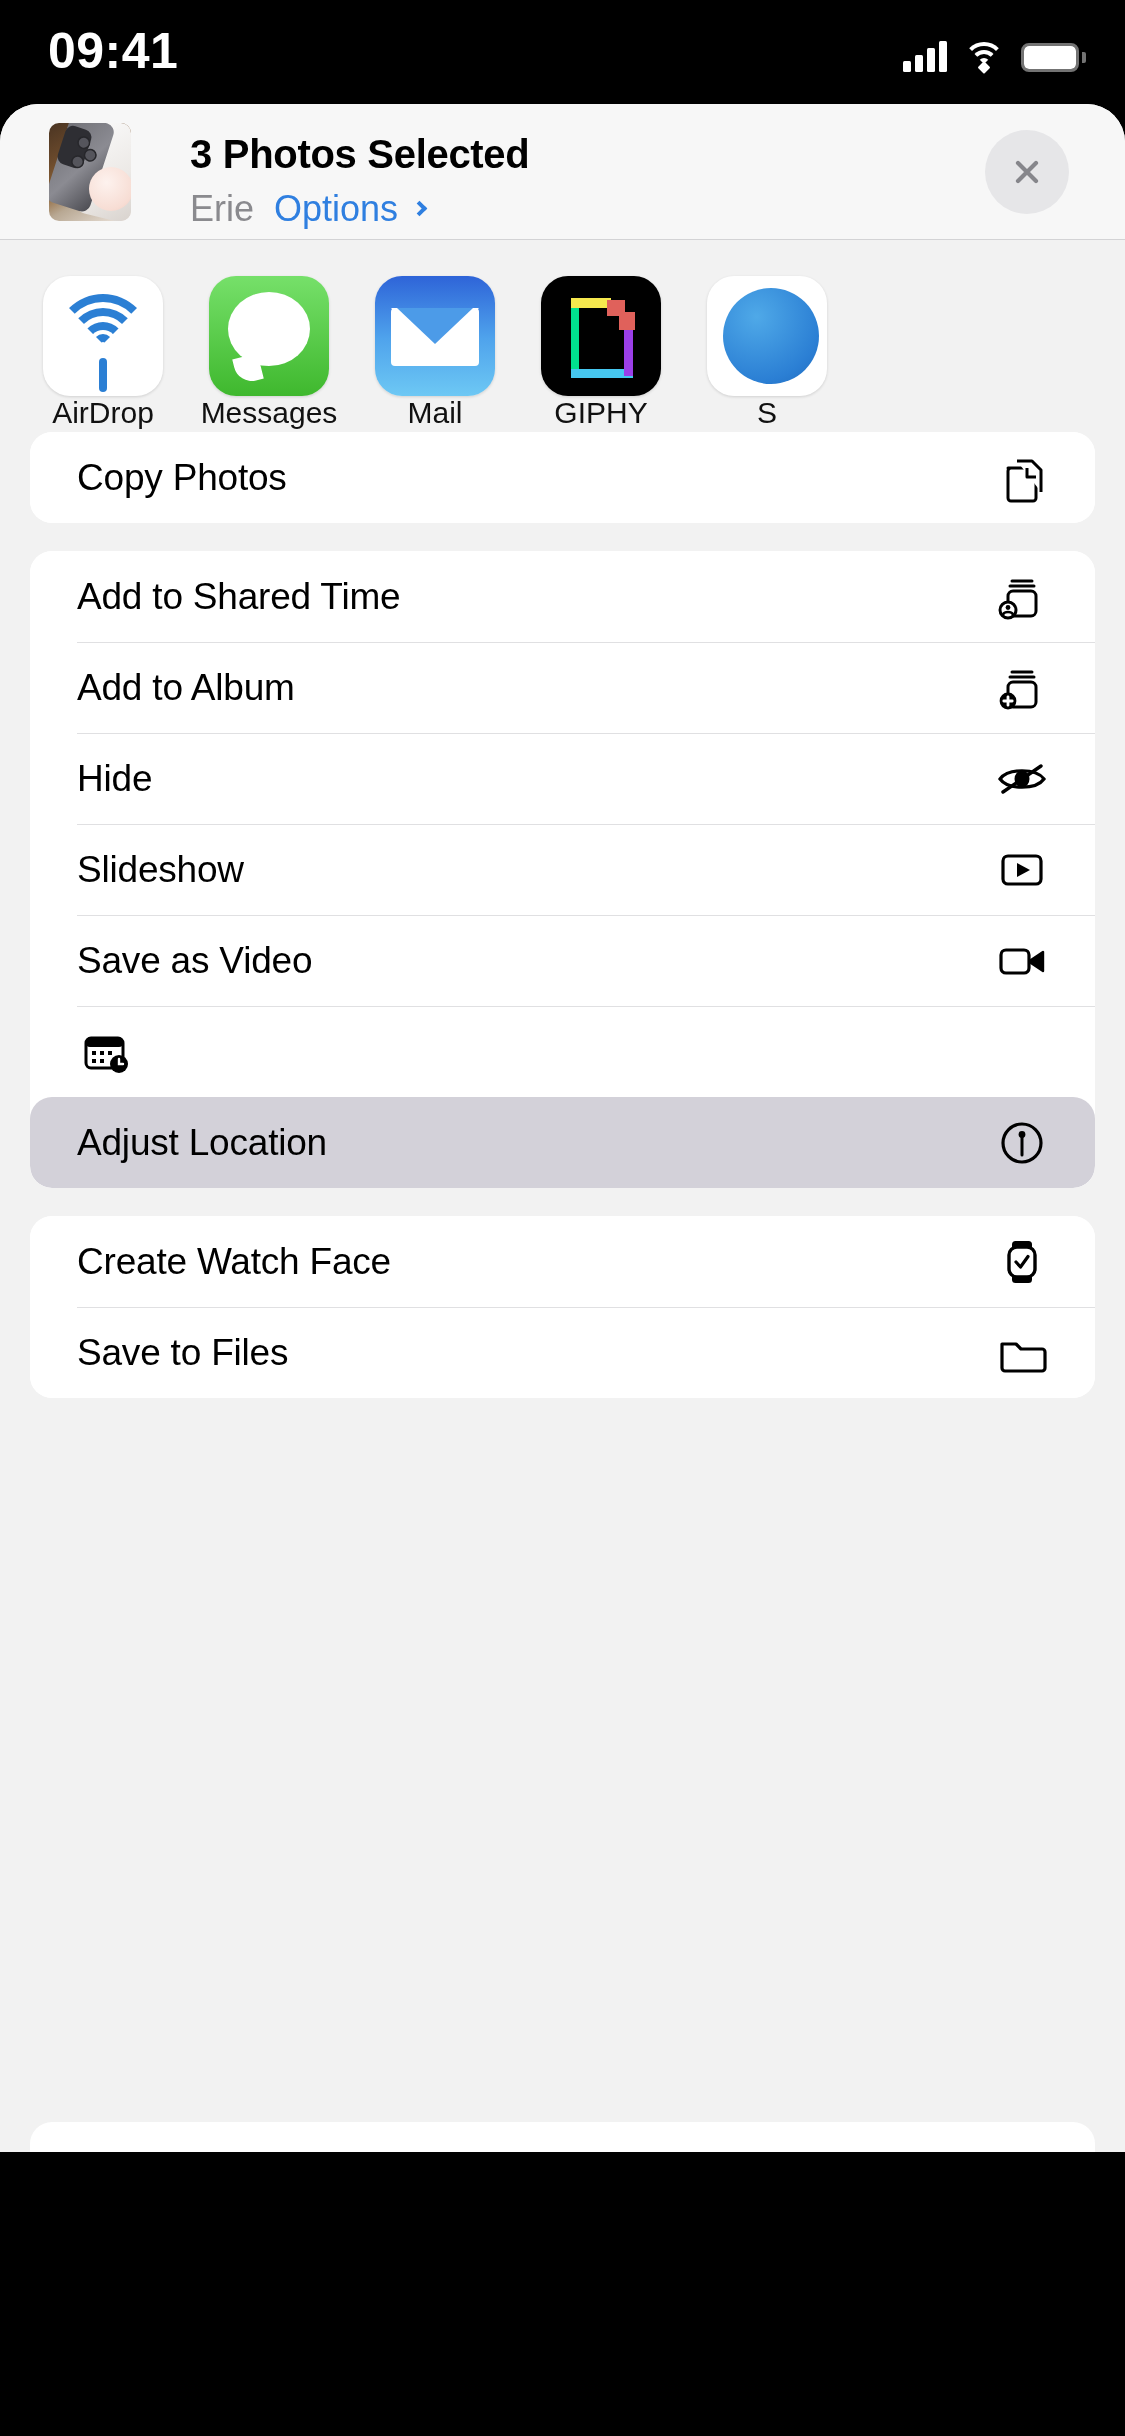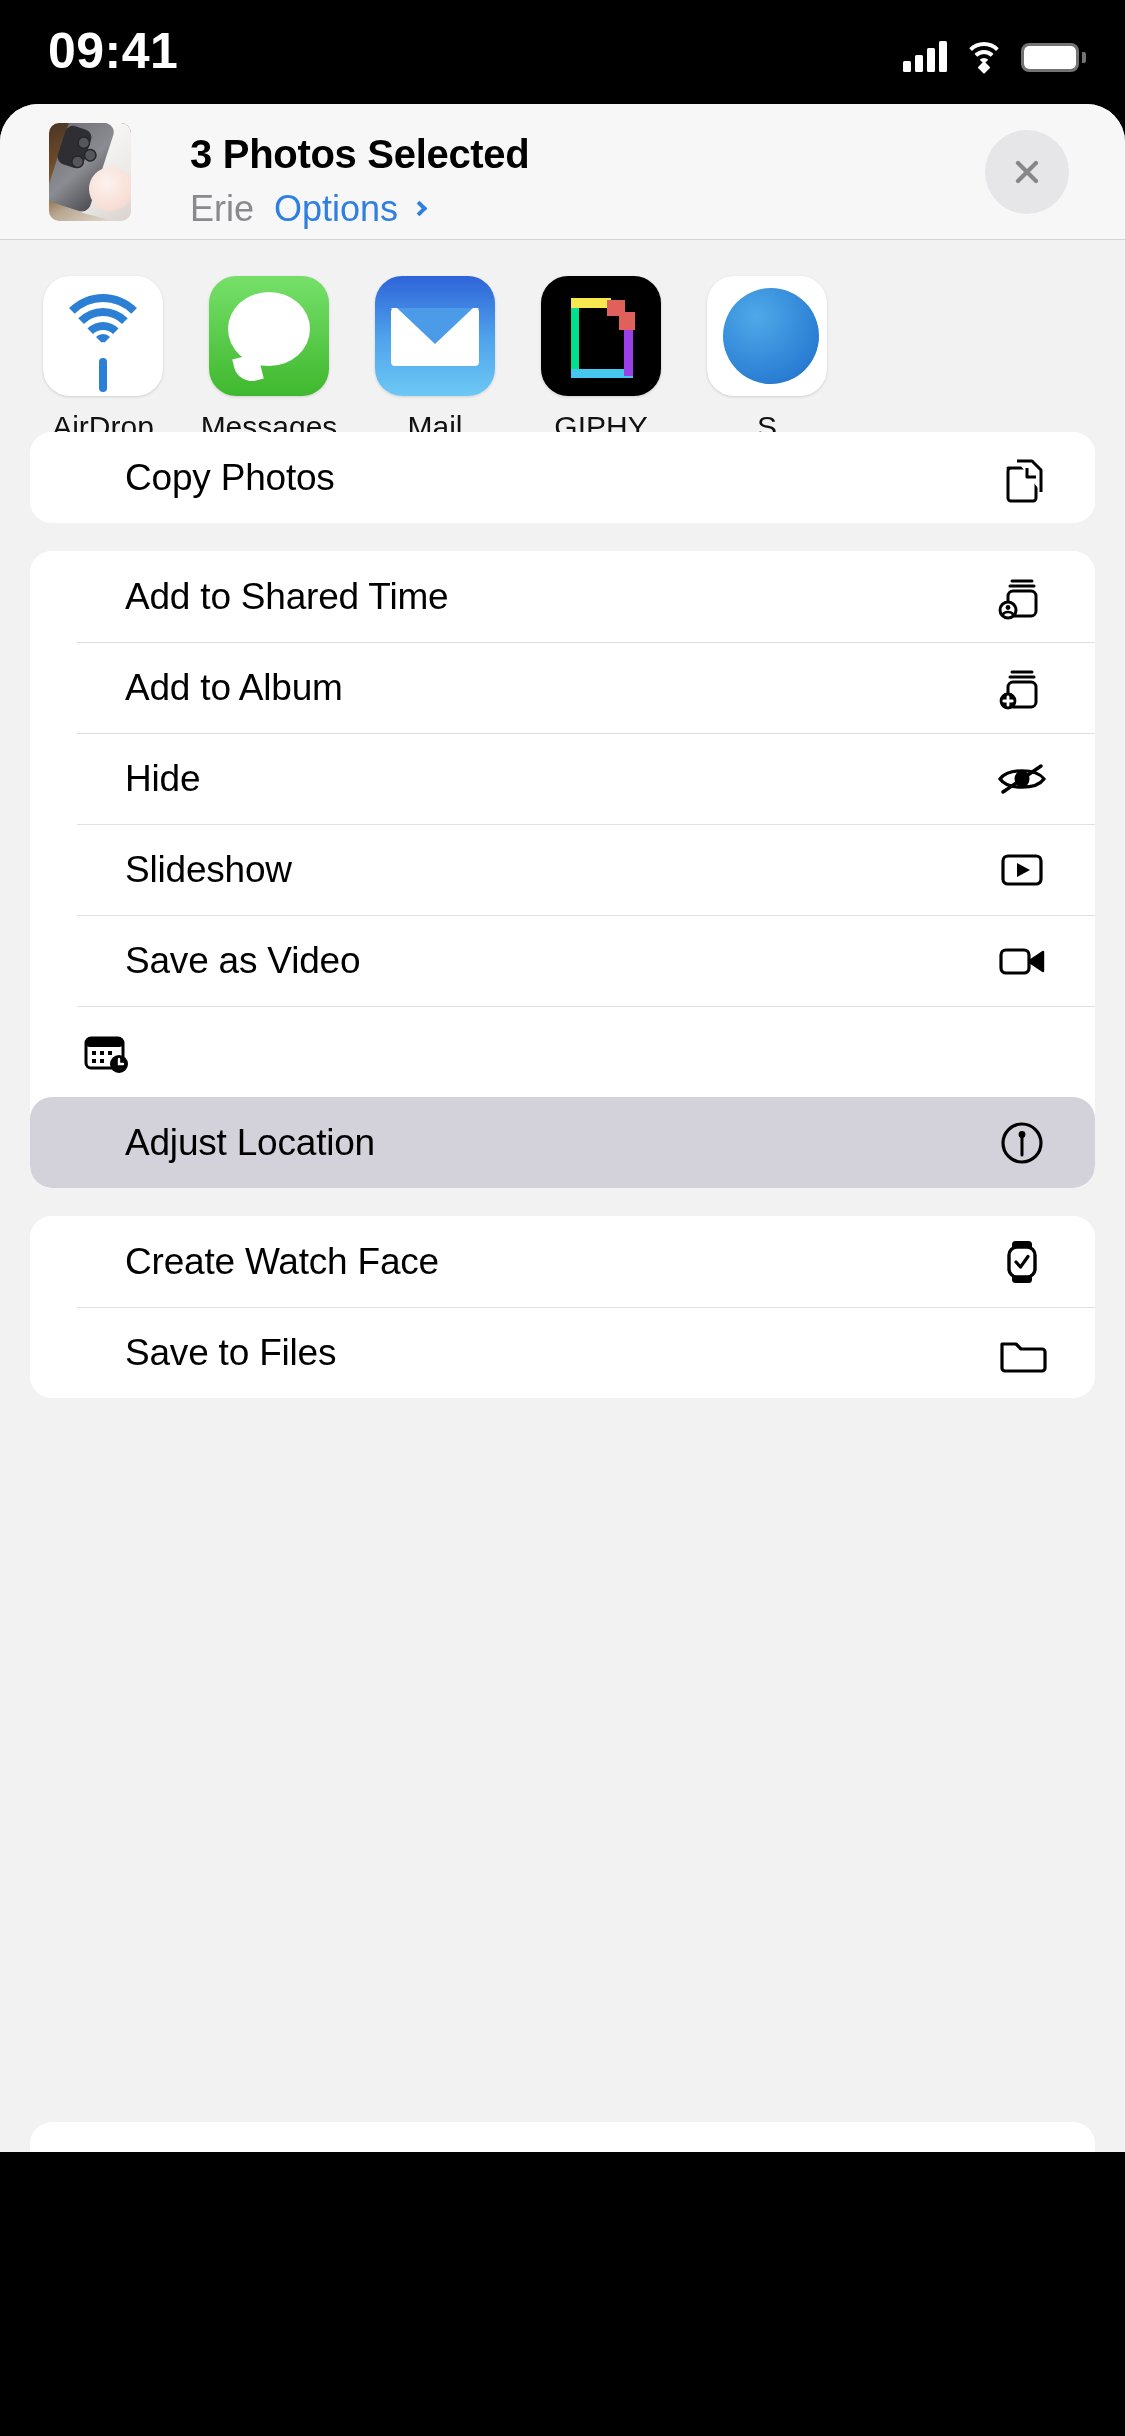--- a/index.html
+++ b/index.html
@@ -161,21 +161,21 @@
     flex:0 0 auto; width:166px;
     display:flex; flex-direction:column; align-items:center;
   }
   .app-item:first-child { margin-left:20px; }
   .app-icon {
     width:120px; height:120px; border-radius:27px;
     position:relative; overflow:hidden;
     box-shadow:0 1px 3px rgba(0,0,0,.14);
   }
   .app-label {
-    margin-top:14px; font-size:30px; color:#111; white-space:nowrap;
+    margin-top:0; font-size:30px; color:#111; white-space:nowrap;
   }
 
   
   .ic-airdrop { background:#fff; }
   .ic-airdrop .arc {
     position:absolute; left:50%; border:8px solid #2B7FD4;
     border-bottom-color:transparent; border-left-color:transparent;
     border-right-color:transparent; border-radius:50%;
     transform:translateX(-50%);
   }
@@ -244,21 +244,21 @@
     padding:0 44px 0 47px;
     background:#fff;
   }
   .row + .row::before {
     content:""; position:absolute; left:47px; right:0; top:0;
     height:1px; background:#E0E0E2;
   }
   .row.selected { background:#D3D1D9; border-radius:22px; }
   .row.selected + .row::before,
   .row.selected::before { display:none; }
-  .row-label { font-size:37px; color:#000; letter-spacing:-.2px;margin-left:48px; }
+  .row-label { font-size:37px; color:#000; letter-spacing:-.2px; }
   .row-icon { width:58px; height:58px; display:flex; align-items:center; justify-content:center; }
   .row-icon svg { width:54px; height:54px; display:block; }
 
   
   #home-indicator {
     position:absolute; left:50%; transform:translateX(-50%);
     bottom:22px; width:278px; height:11px;
     background:#000; border-radius:6px; z-index:40;
   }
   #bottom-peek {

